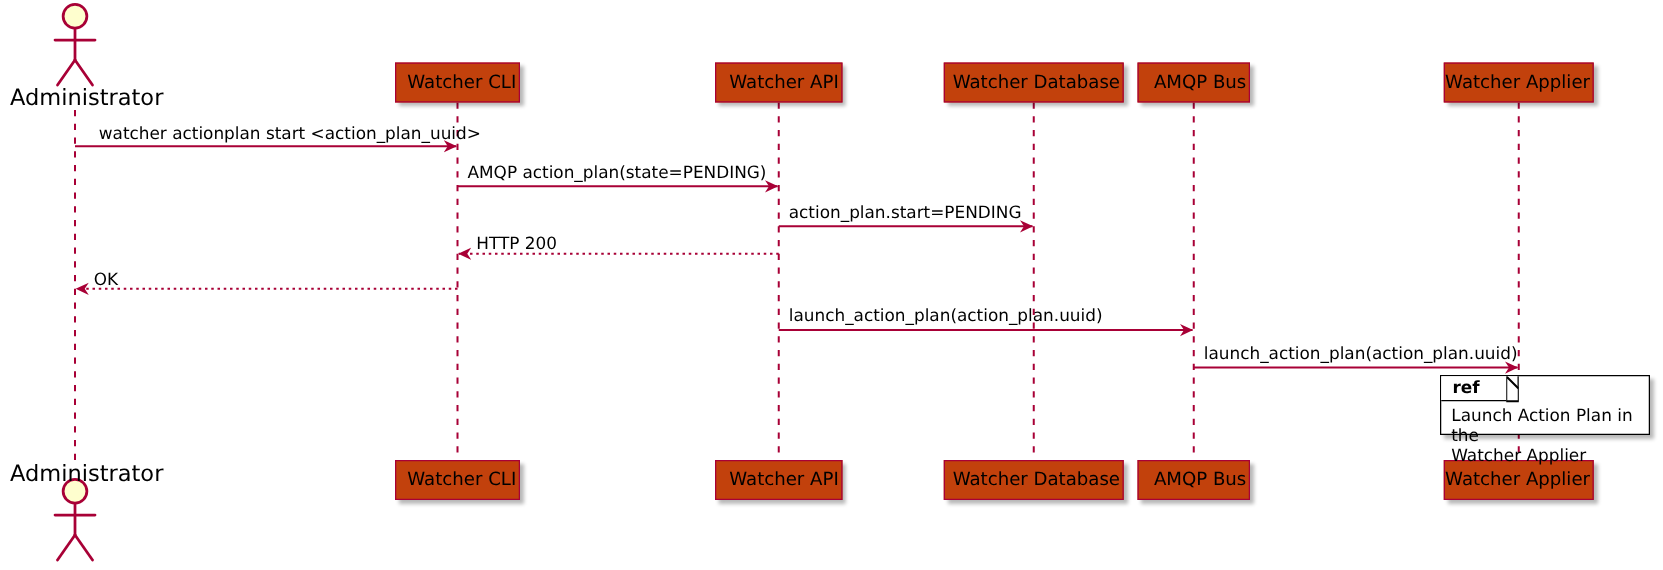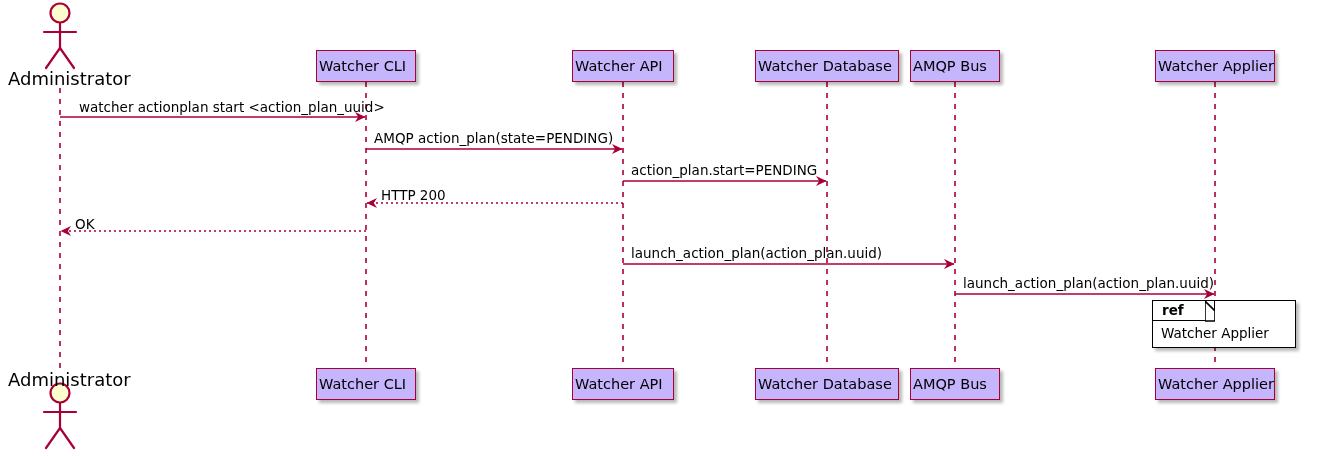--- a/index.html
+++ b/index.html
@@ -21,26 +21,26 @@
     position: absolute;
     left: 0;
     top: 0;
     width: 1330px;
     height: 456px;
   }
   
   .pbox {
     position: absolute;
     box-sizing: border-box;
-    background: #c4b5fd;
+    background: #c2410c;
     border: 1.5px solid #A80036;
     box-shadow: 3px 3px 3px rgba(0,0,0,0.28);
     display: flex;
     align-items: center;
-    justify-content: flex-start;
+    justify-content: flex-end;
     font-size: 14.5px;
     color: #000000;
     white-space: nowrap;
     line-height: 1;
   }
   .pbox span { display: block; padding: 0 2px; }
   
   .actor-label {
     position: absolute;
     font-size: 18px;
@@ -183,24 +183,25 @@
       <div class="msg" style="left: 79px; top: 101px;">watcher actionplan start &lt;action_plan_uuid&gt;</div>
       <div class="msg" style="left: 374px; top: 132px;">AMQP action_plan(state=PENDING)</div>
       <div class="msg" style="left: 631px; top: 164px;">action_plan.start=PENDING</div>
       <div class="msg" style="left: 381px; top: 189px;">HTTP 200</div>
       <div class="msg" style="left: 75px; top: 218px;">OK</div>
       <div class="msg" style="left: 631px; top: 247px;">launch_action_plan(action_plan.uuid)</div>
       <div class="msg" style="left: 963px; top: 277px;">launch_action_plan(action_plan.uuid)</div>
     </div>
 
   <div id="ref-frags">
-      <div class="ref-box" style="left: 1152px; top: 300px; width: 144px; height: 48px;">
+      <div class="ref-box" style="left: 1152px; top: 300px; width: 168px; height: 48px;">
         <div class="ref-tab" style="width: 62px;">ref</div>
         <svg width="10" height="22" style="position: absolute; left: 52px; top: 0px;">
           <path d="M0,0 L10,10 L10,20 L0,20 Z" fill="#FFFFFF" stroke="#000000" stroke-width="1.6"></path>
         </svg>
         <div class="ref-text">
+          <div>Launch Action Plan in the</div>
           <div>Watcher Applier</div>
         </div>
       </div>
     </div>
 
 </div>
 
 </body></html>

